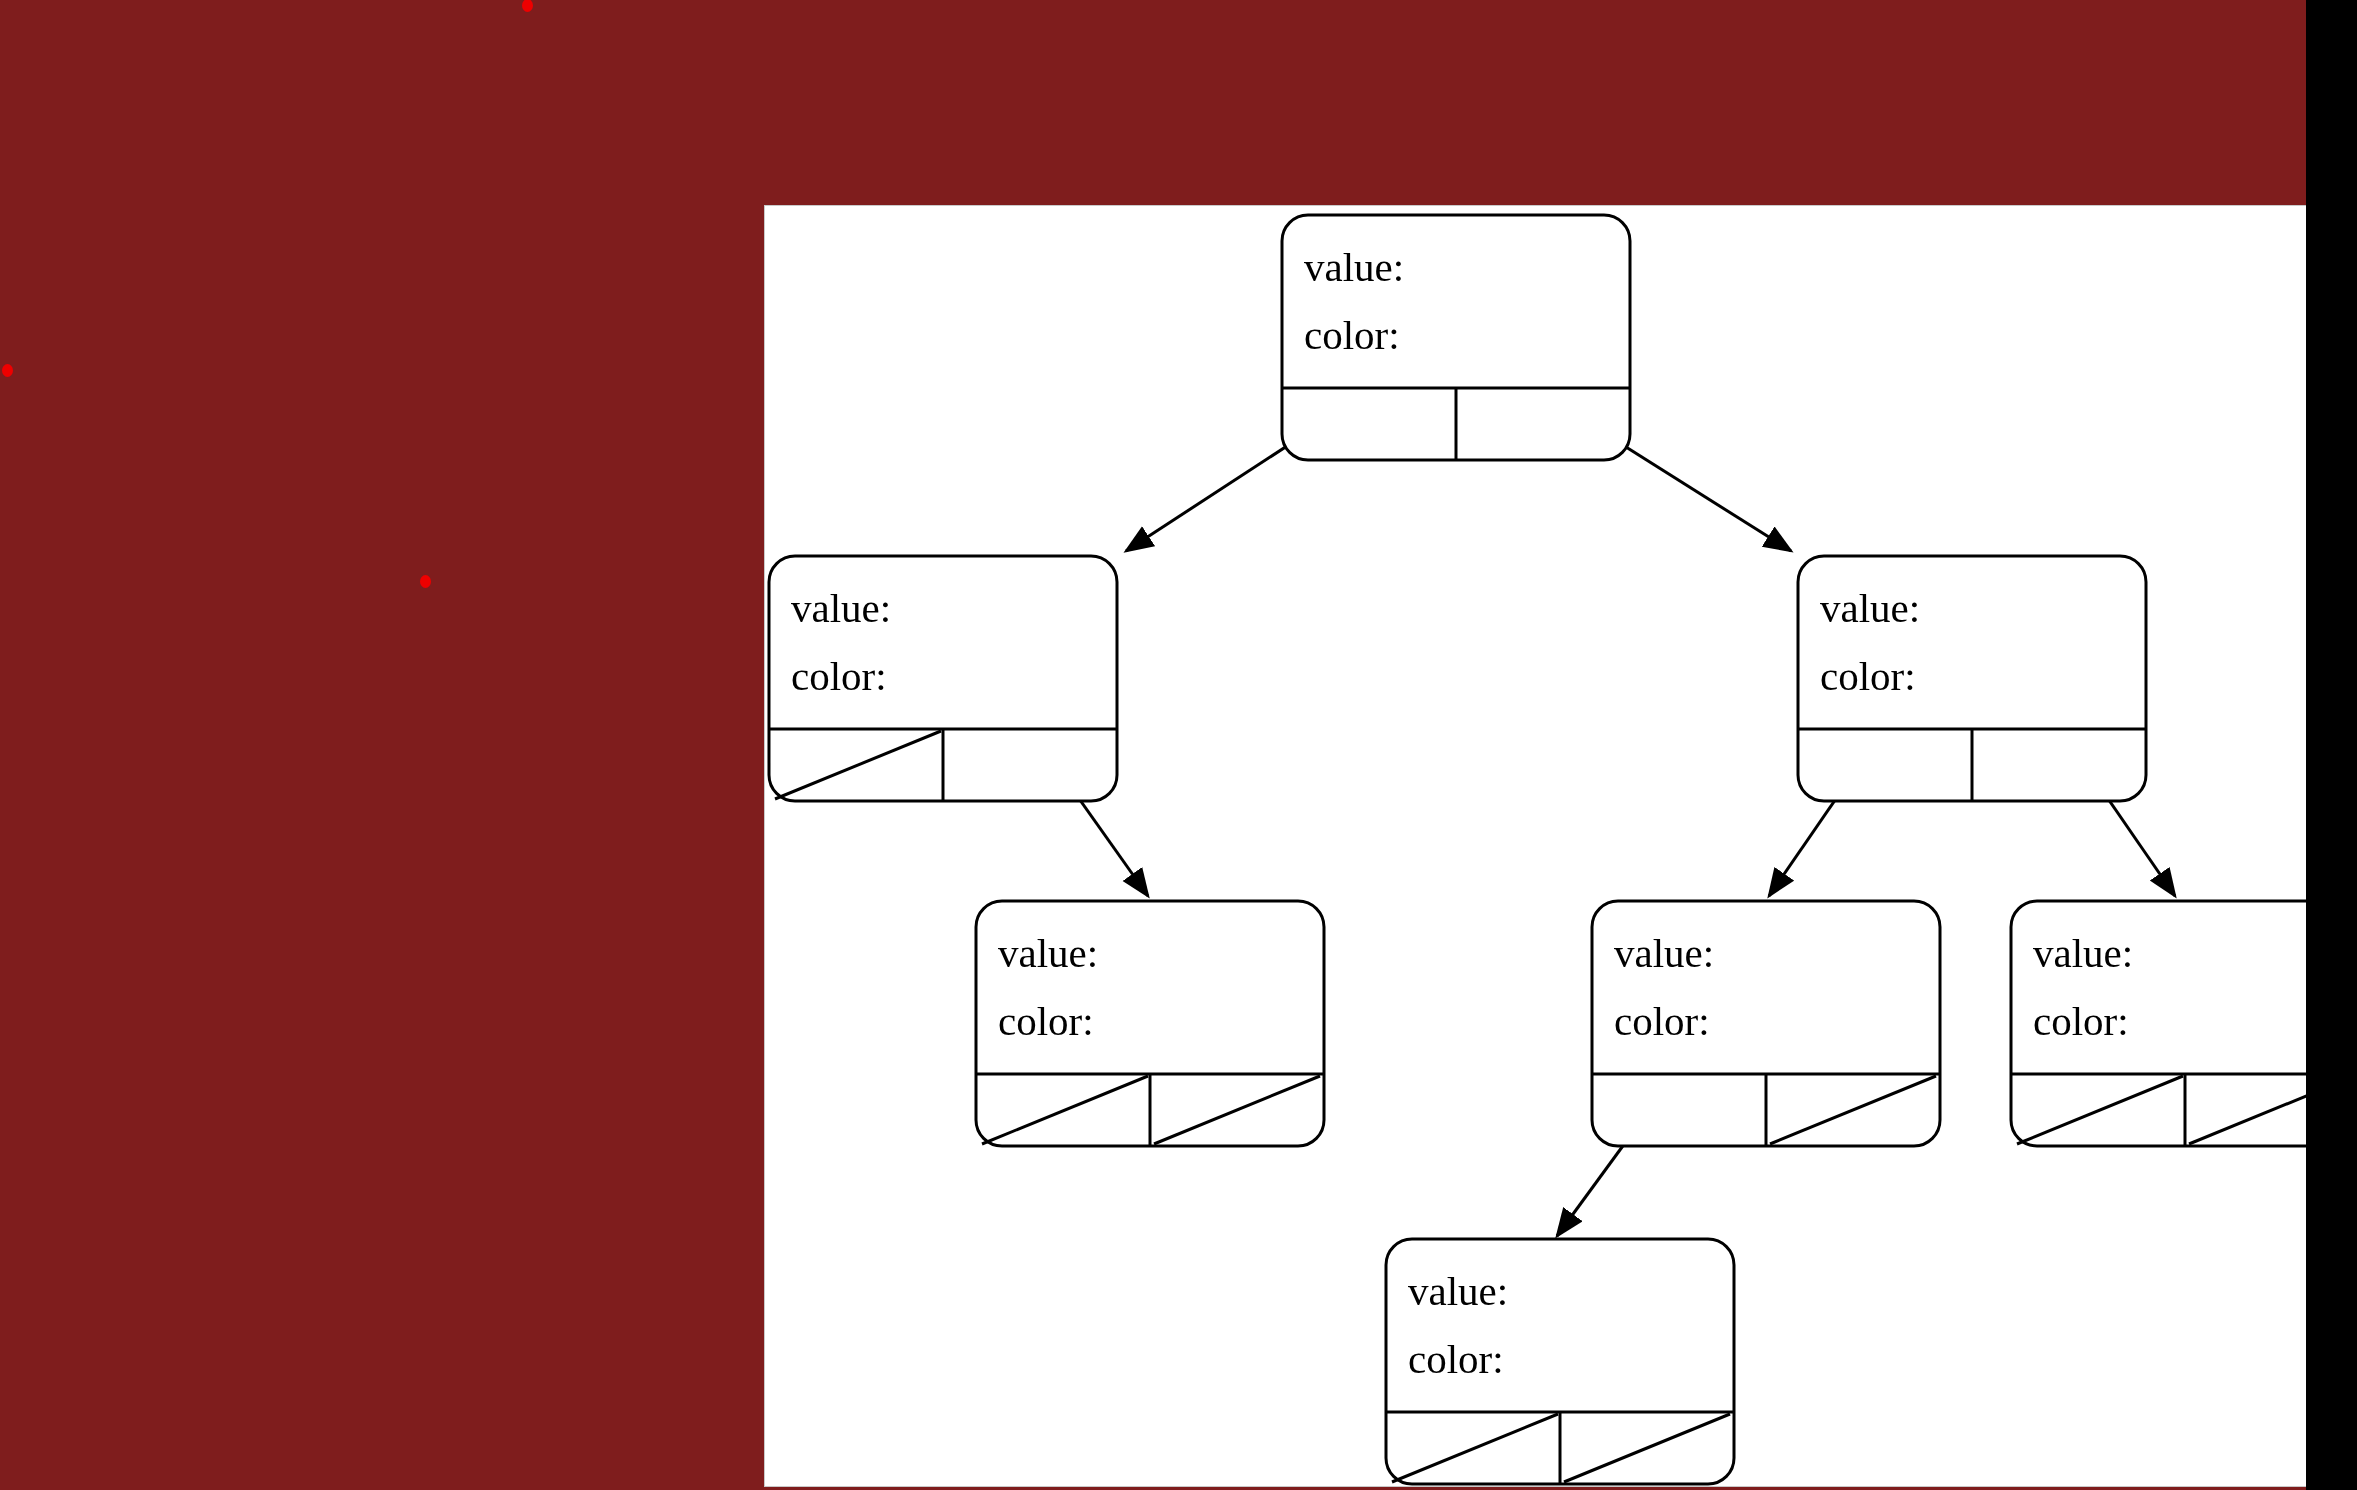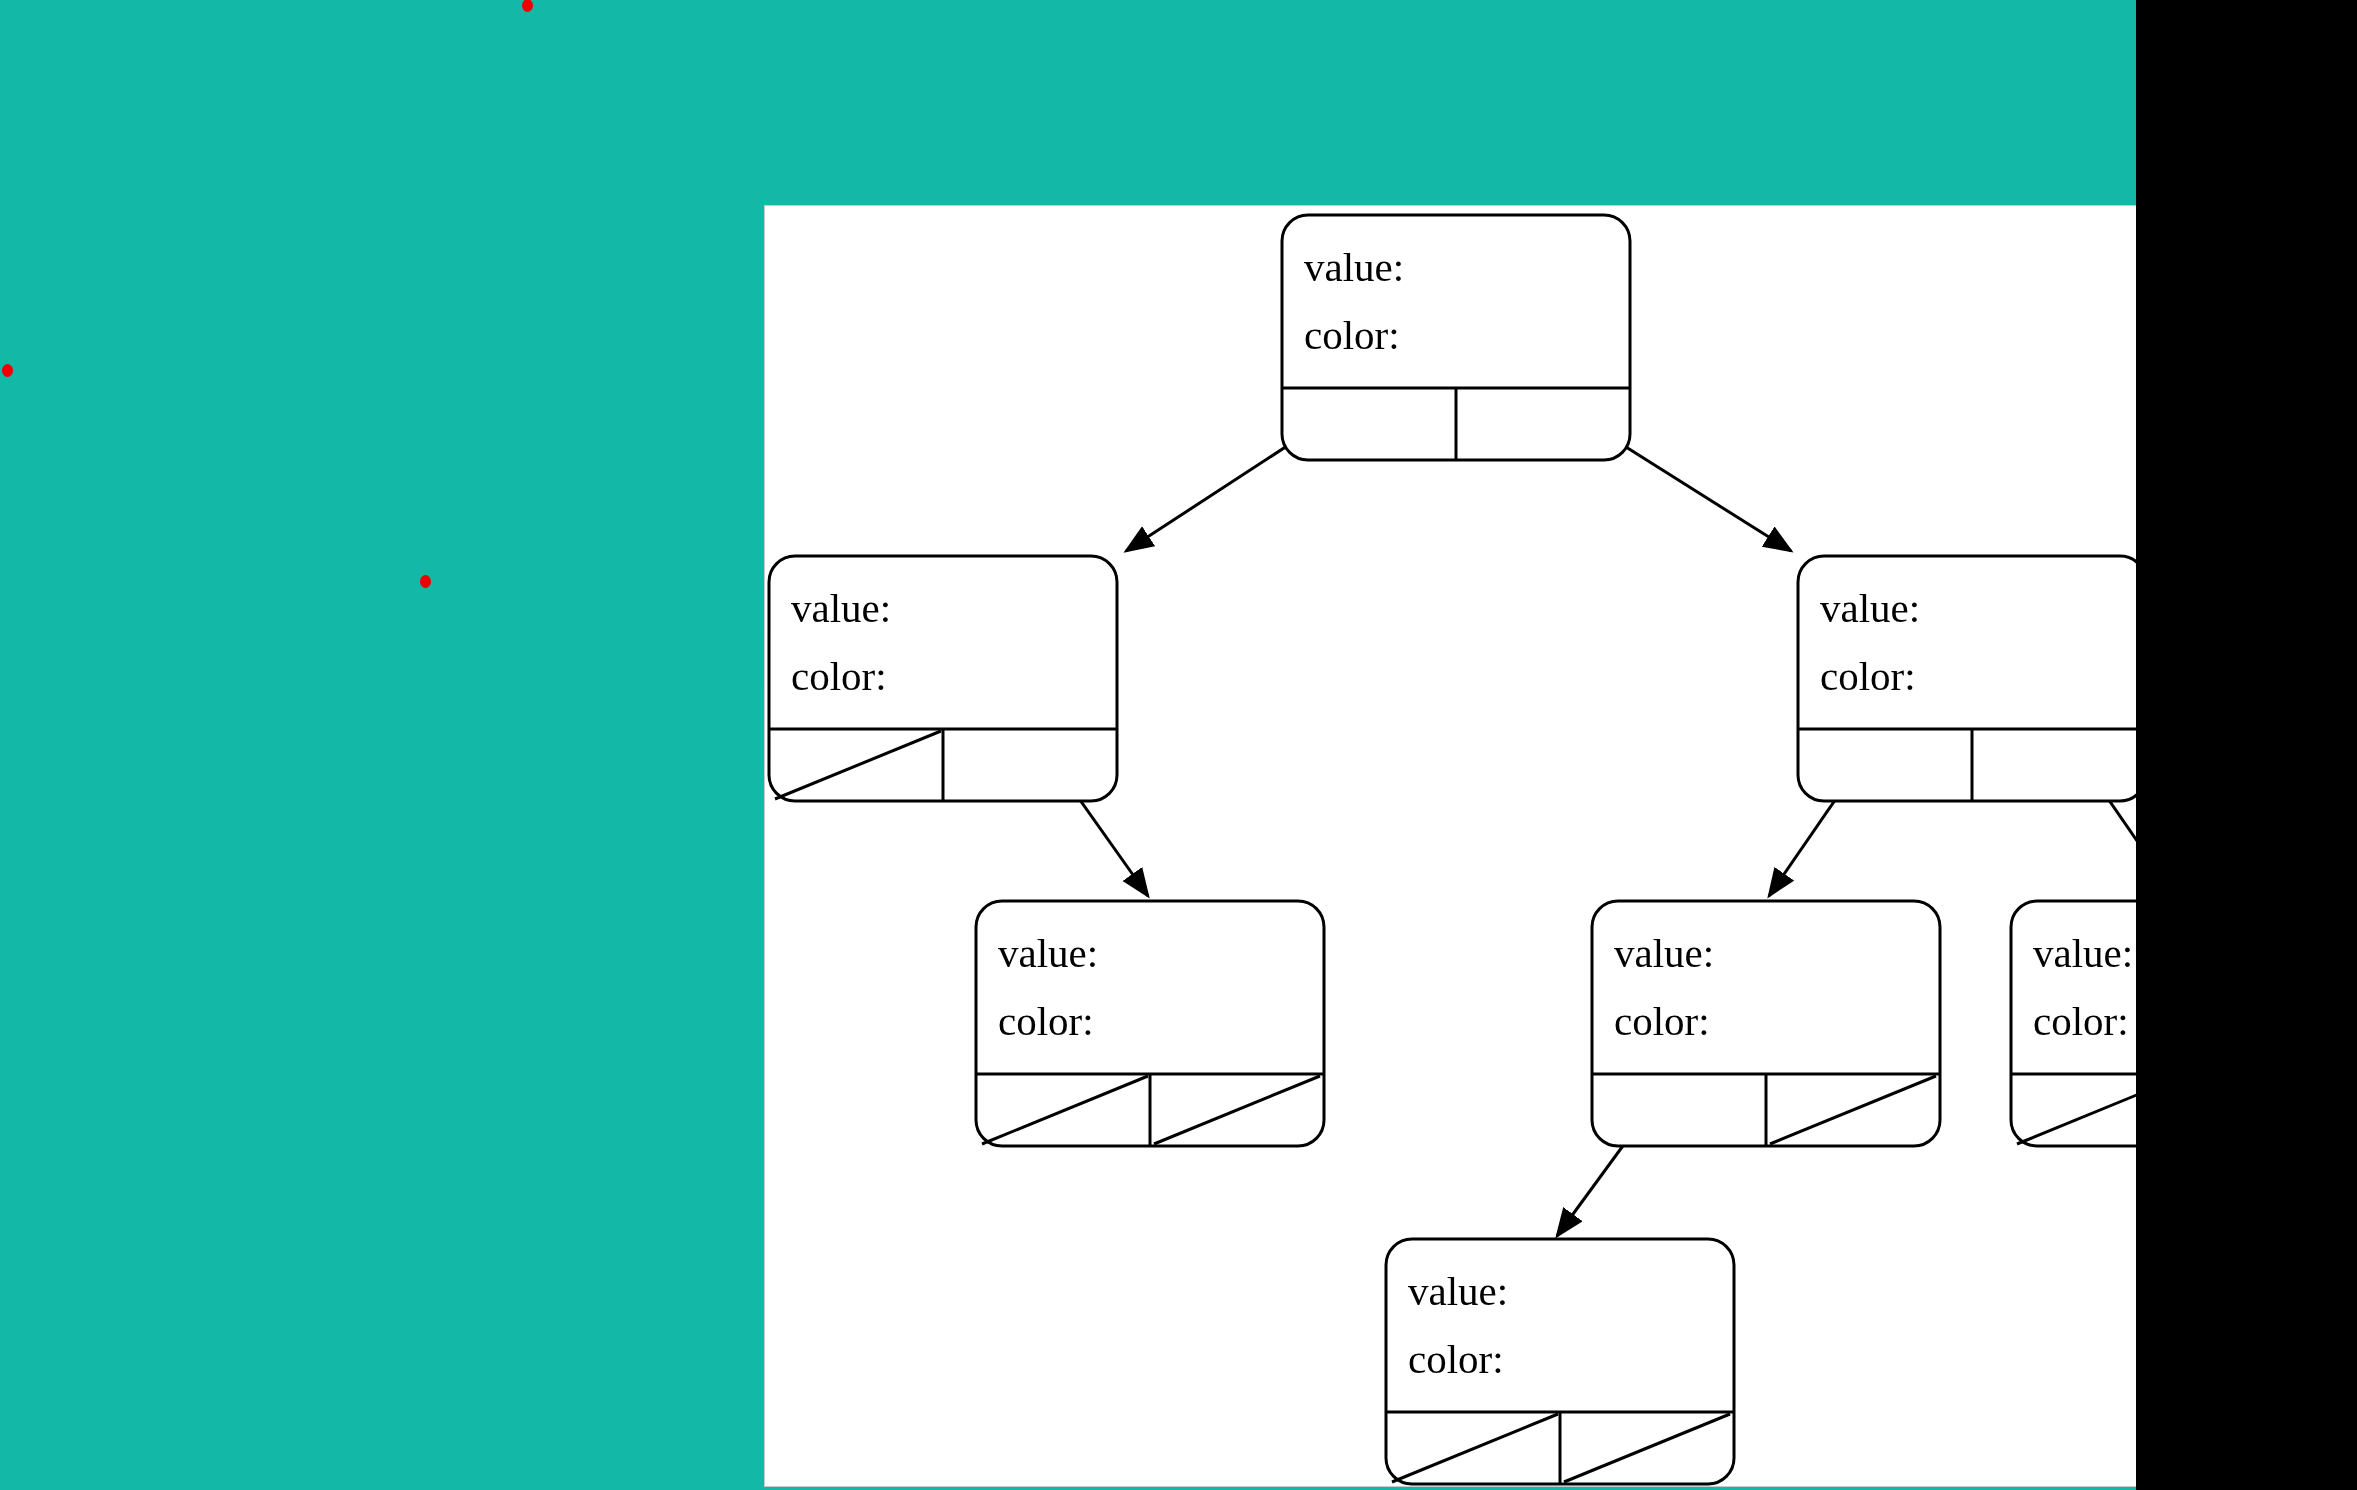--- a/index.html
+++ b/index.html
@@ -1,19 +1,19 @@
 <!DOCTYPE html>
 <html><head>
 <meta charset="utf-8">
 <style>
   html,body{margin:0;padding:0;background:#000;}
   #root{
     position:relative;
-    width:2136px;height:1490px;
-    background:#14b8a6;
+    width:2306px;height:1490px;
+    background:#7f1d1d;
     overflow:hidden;
     font-family:"Liberation Serif", serif;
   }
   #canvas-panel{
     position:absolute;
     background:#ffffff;
     box-sizing:border-box;
     border:1px solid #c9c9c9;
     overflow:hidden;
   }

